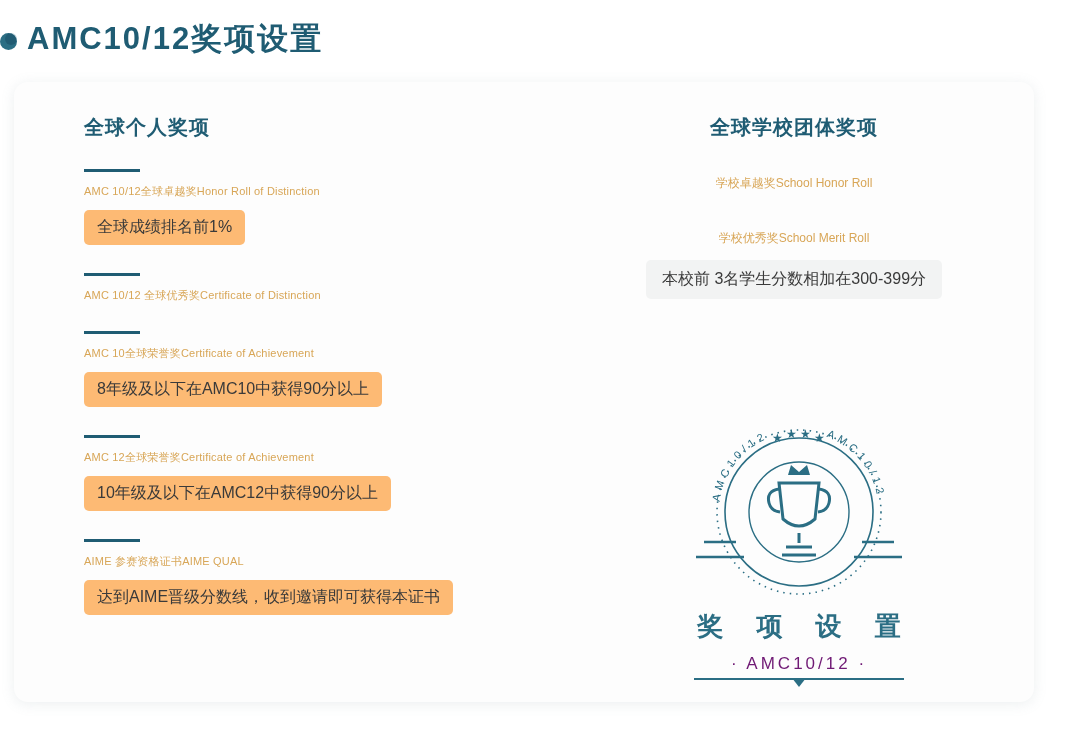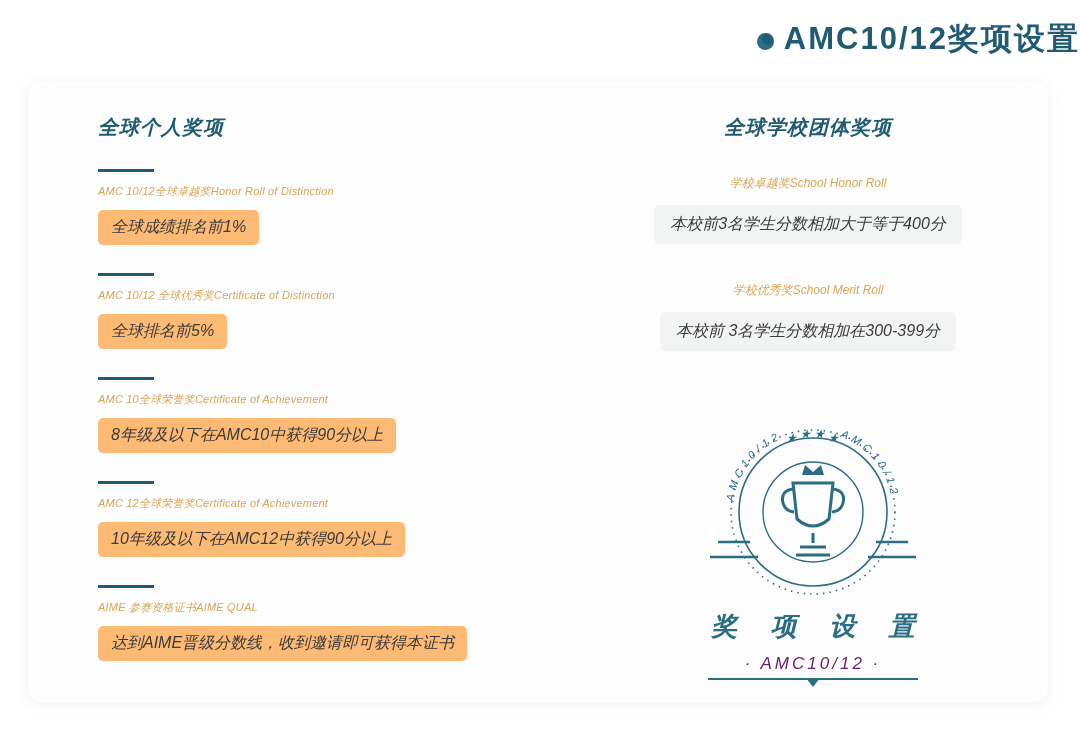--- a/index.html
+++ b/index.html
@@ -17,21 +17,21 @@
     position: relative;
     width: 1080px;
     height: 736px;
     box-sizing: border-box;
   }
 
   
   .title-row {
     display: flex;
     align-items: center;
-    justify-content: flex-end;
+    justify-content: flex-start;
     padding-top: 18px;
     gap: 10px;
   }
   .title-dot {
     width: 17px;
     height: 17px;
     border-radius: 50%;
     background: #2b6e84;
     position: relative;
     top: 2px;
@@ -51,29 +51,28 @@
   .title-text {
     font-size: 31px;
     font-weight: bold;
     letter-spacing: 2px;
     color: #1f5c73;
   }
 
   
   .card {
     position: absolute;
-    left: 28px;
+    left: 14px;
     top: 82px;
     width: 1020px;
     height: 620px;
     background: #fdfdfd;
     border-radius: 14px;
     box-shadow: 0 2px 14px rgba(120,140,150,0.14);
     box-sizing: border-box;
-    font-style: italic;
   }
 
   
   .col-left {
     position: absolute;
     left: 70px;
     top: 32px;
     width: 470px;
   }
   .col-right {
@@ -198,21 +197,20 @@
 
       <div class="award">
         <div class="rule"></div>
         <div class="award-title">AMC 10/12全球卓越奖Honor Roll of Distinction</div>
         <div class="award-desc">全球成绩排名前1%</div>
       </div>
 
       <div class="award">
         <div class="rule"></div>
         <div class="award-title">AMC 10/12 全球优秀奖Certificate of Distinction</div>
-        <div class="award-desc">全球排名前5%</div>
       </div>
 
       <div class="award">
         <div class="rule"></div>
         <div class="award-title">AMC 10全球荣誉奖Certificate of Achievement</div>
         <div class="award-desc">8年级及以下在AMC10中获得90分以上</div>
       </div>
 
       <div class="award">
         <div class="rule"></div>
@@ -225,21 +223,20 @@
         <div class="award-title">AIME 参赛资格证书AIME QUAL</div>
         <div class="award-desc">达到AIME晋级分数线，收到邀请即可获得本证书</div>
       </div>
     </div>
 
     <div class="col-right">
       <div class="col-heading">全球学校团体奖项</div>
 
       <div class="r-award" style="margin-top:34px;">
         <div class="r-title">学校卓越奖School Honor Roll</div>
-        <div class="r-desc">本校前3名学生分数相加大于等于400分</div>
       </div>
 
       <div class="r-award" style="margin-top:38px;">
         <div class="r-title">学校优秀奖School Merit Roll</div>
         <div class="r-desc">本校前 3名学生分数相加在300-399分</div>
       </div>
     </div>
 
     <div class="seal">
       <svg width="250" height="200" viewBox="0 0 250 200">

